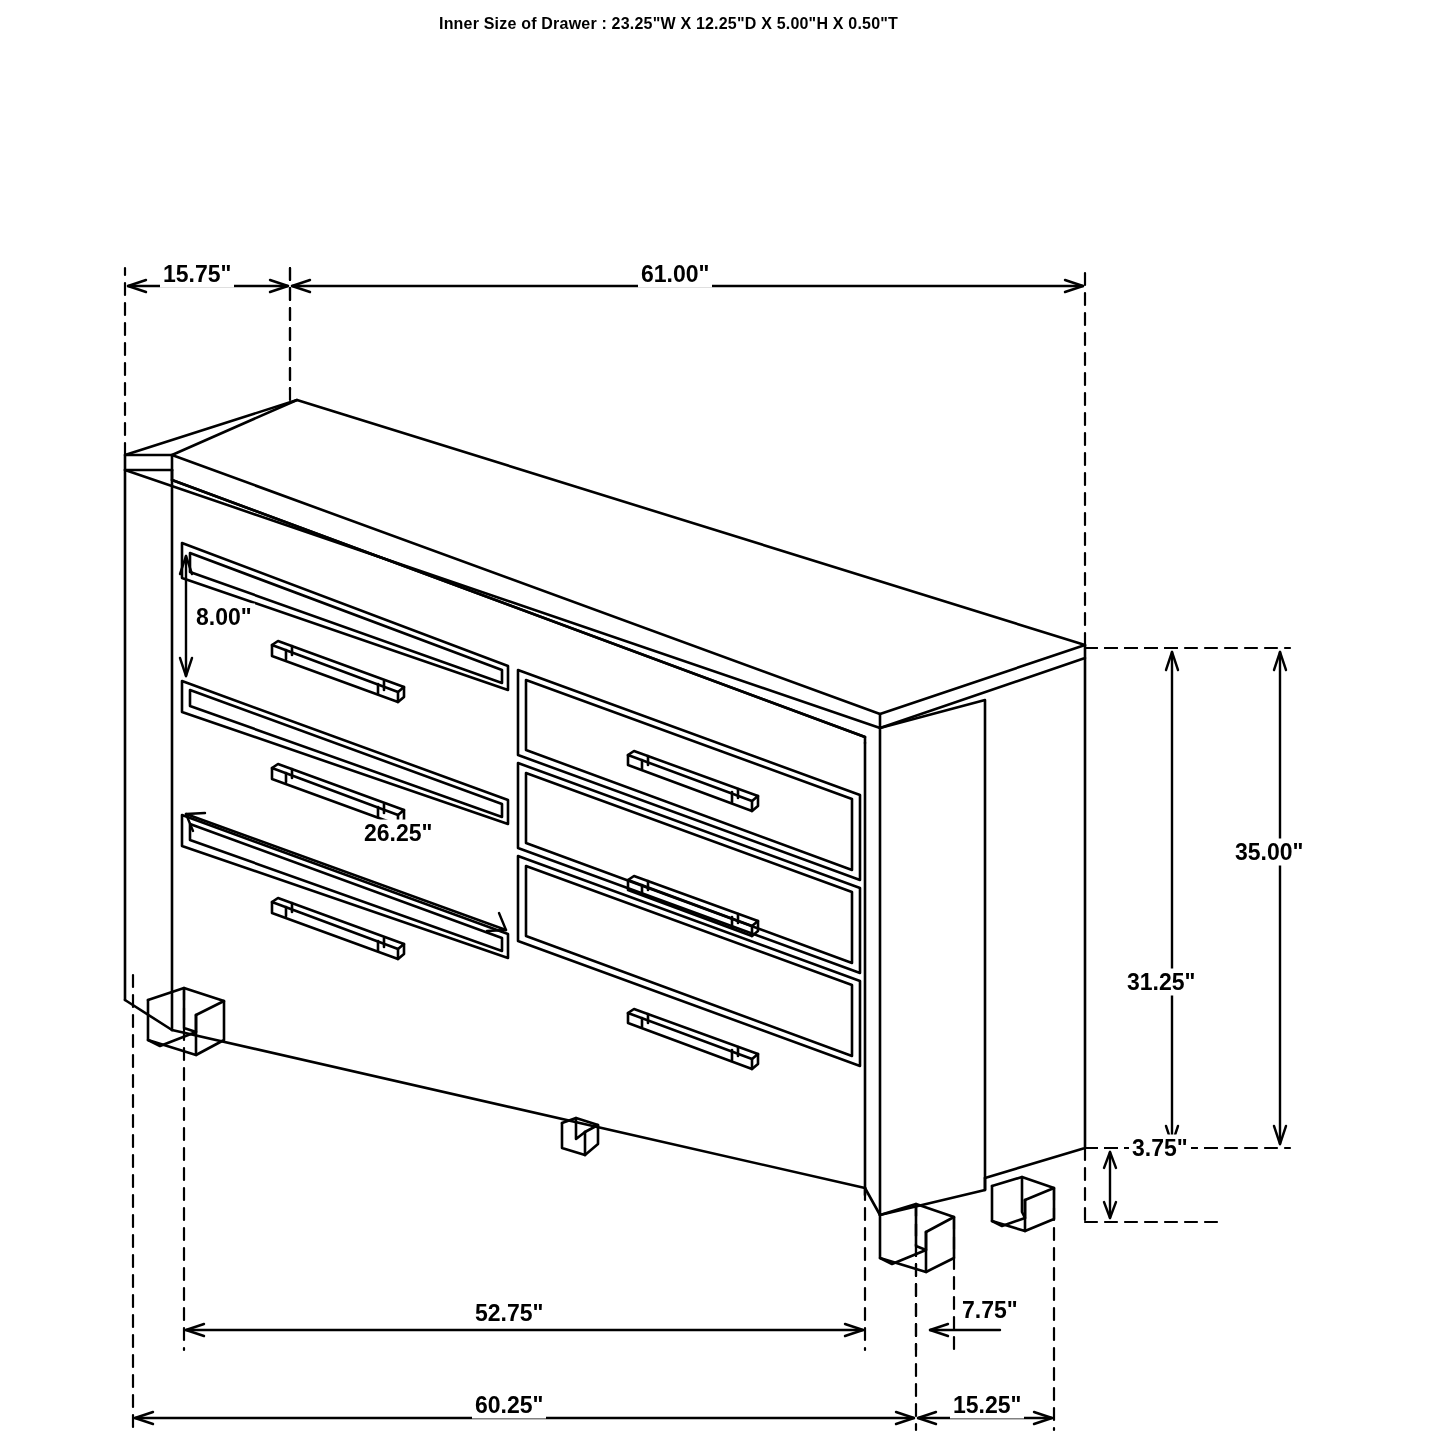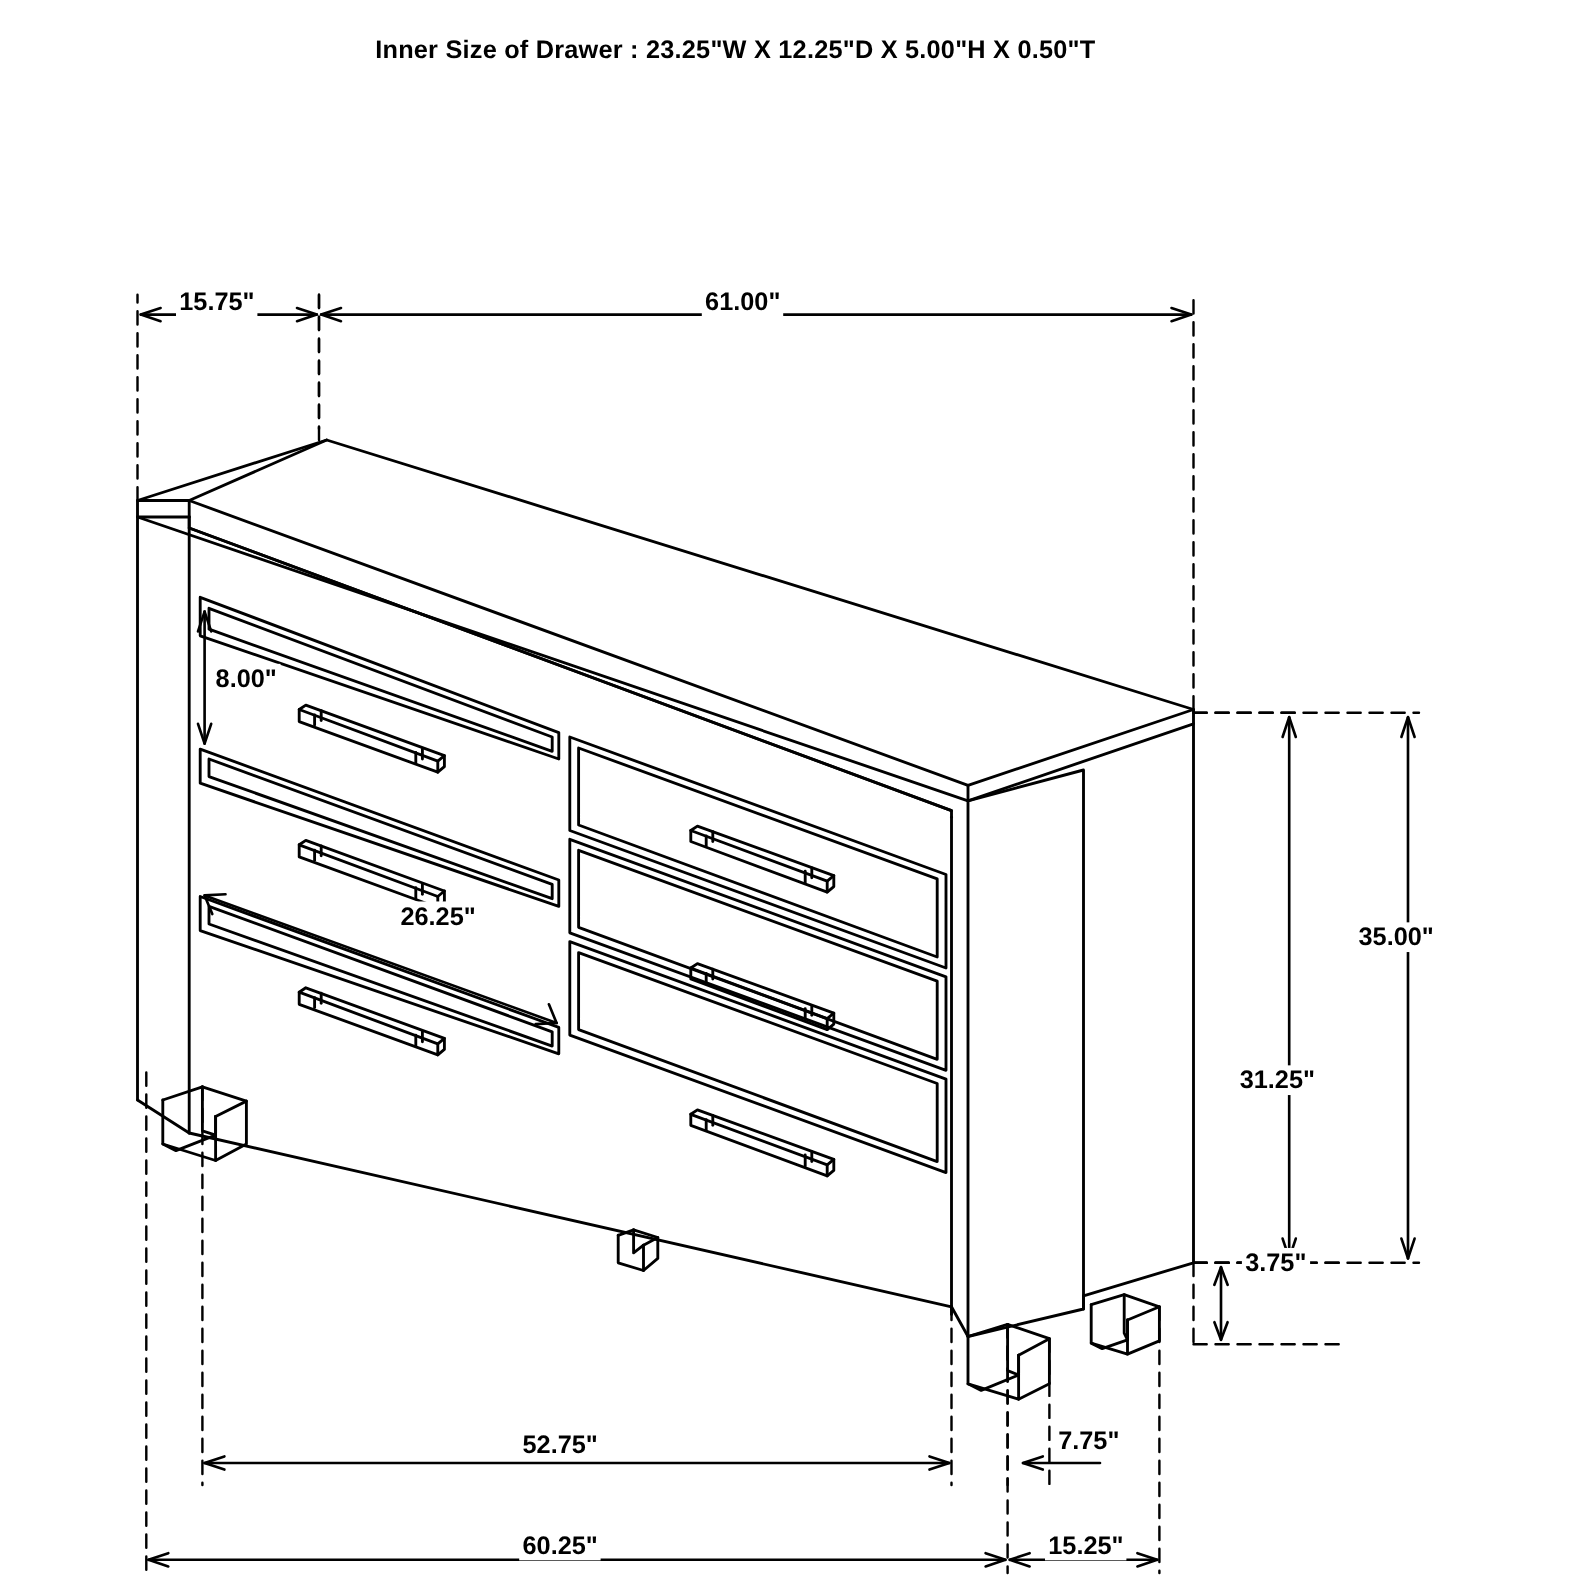--- a/index.html
+++ b/index.html
@@ -14,25 +14,25 @@
     color: #000000;
     overflow: hidden;
   }
   #stage {
     position: relative;
     width: 1445px;
     height: 1445px;
   }
   #title {
     position: absolute;
-    top: 32px;
+    top: 15px;
     left: 0;
     width: 1337px;
     text-align: center;
-    font-size: 23px;
+    font-size: 16px;
     font-weight: bold;
     letter-spacing: 0.2px;
   }
   svg#drawing {
     position: absolute;
     top: 0;
     left: 0;
     width: 1445px;
     height: 1445px;
   }

